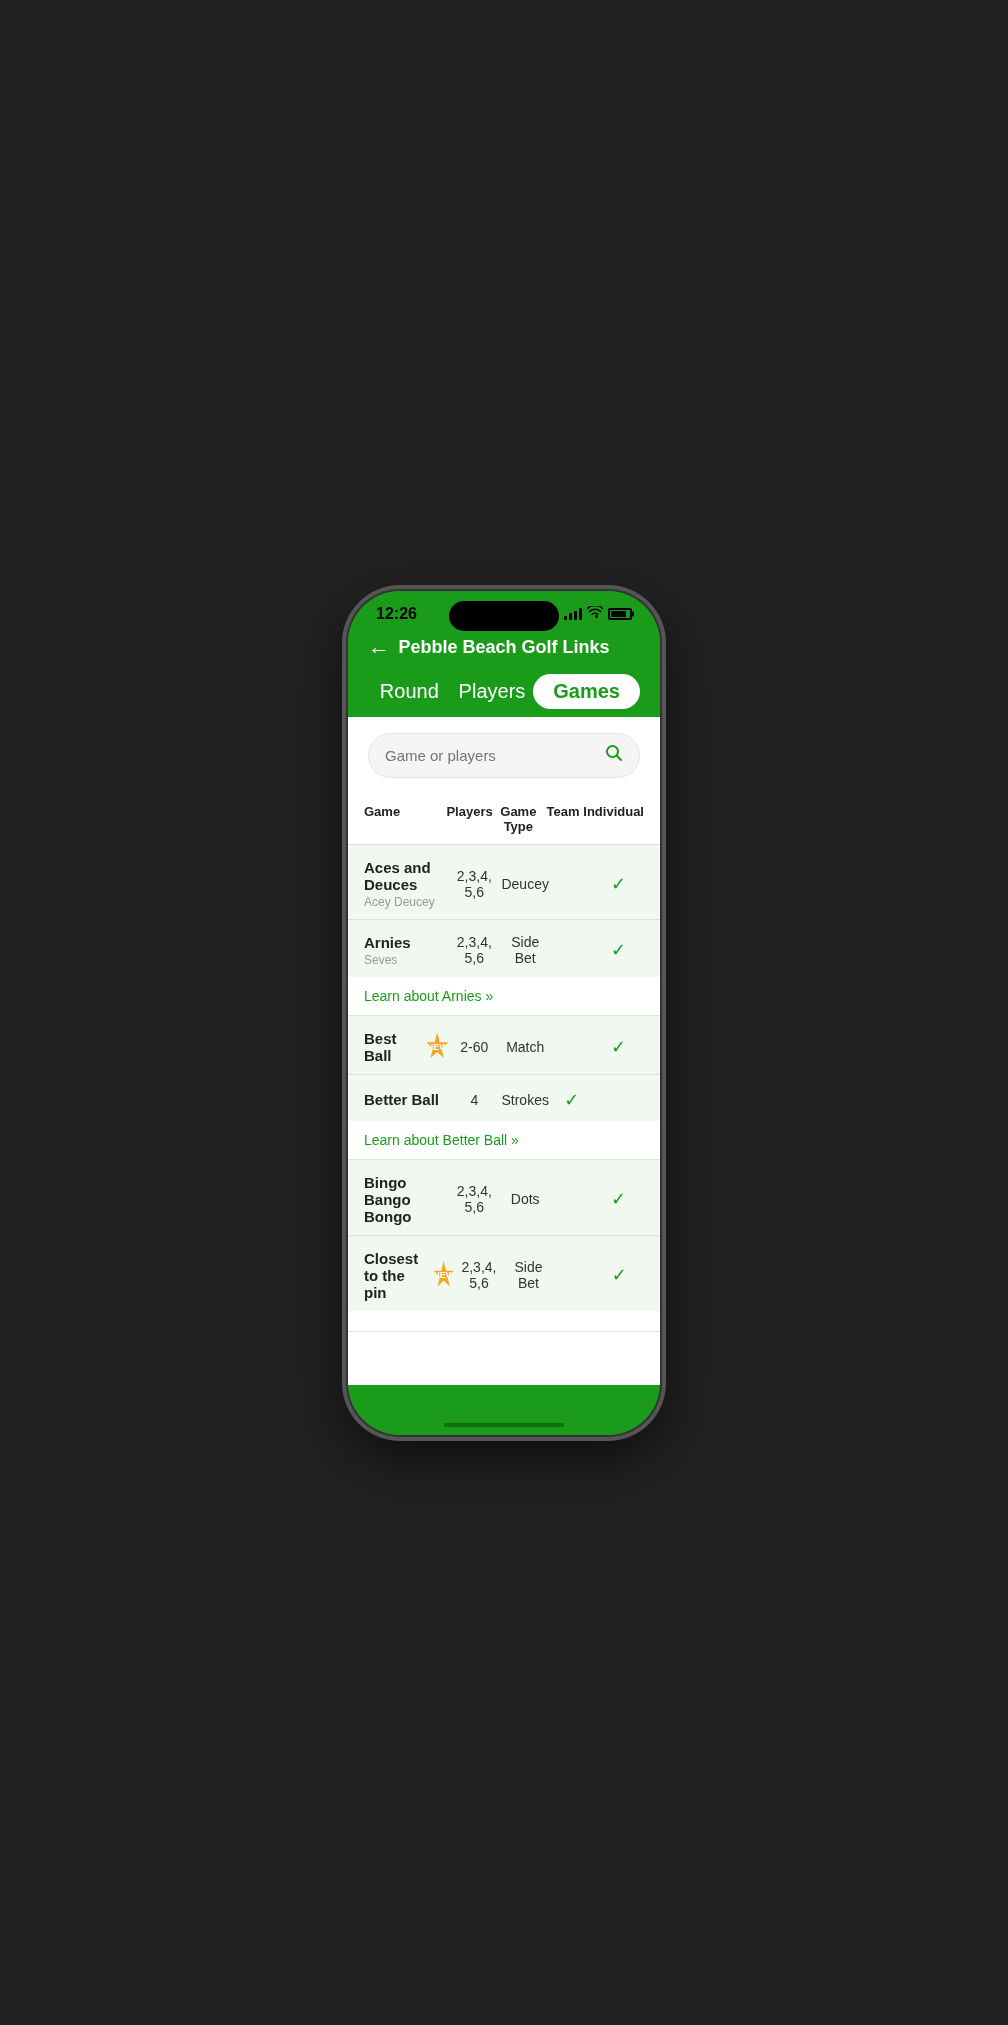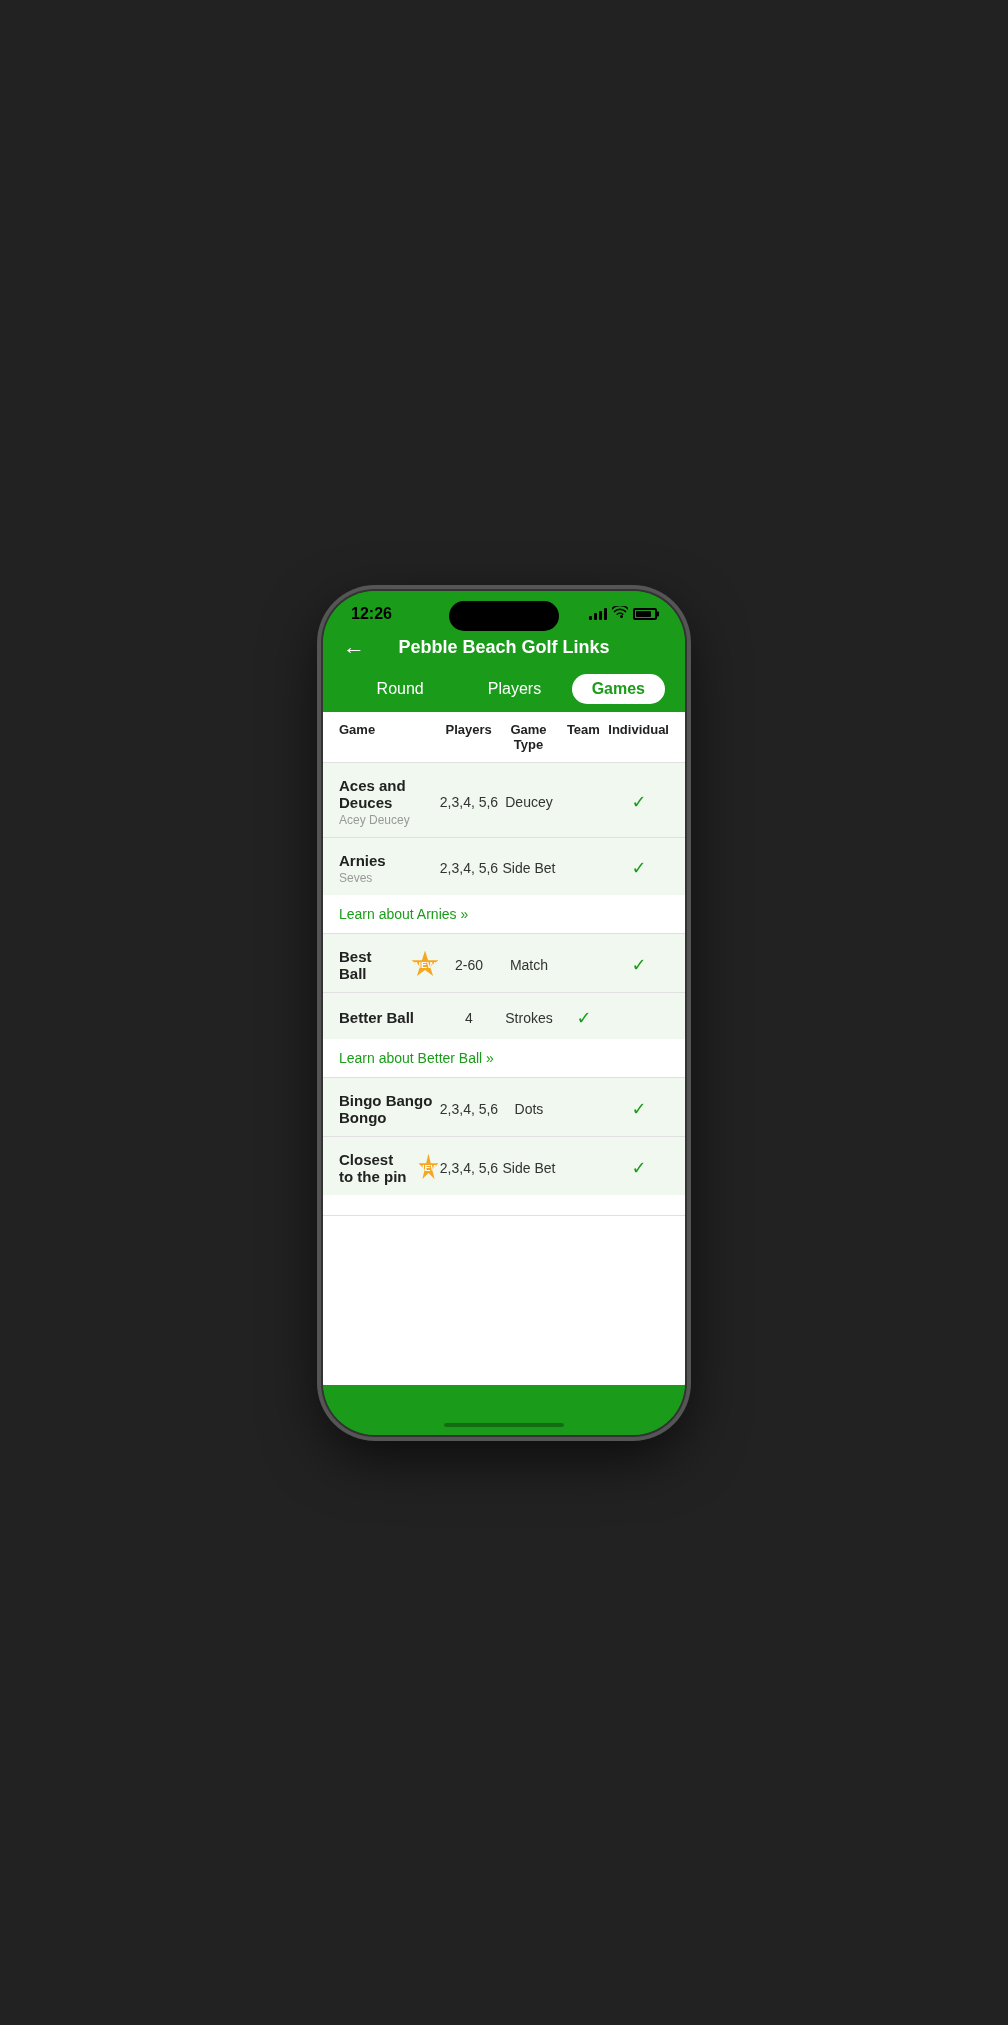--- a/index.html
+++ b/index.html
@@ -8,21 +8,21 @@
     body {
       background: #222;
       display: flex;
       justify-content: center;
       align-items: center;
       min-height: 100vh;
       font-family: -apple-system, BlinkMacSystemFont, 'Segoe UI', sans-serif;
     }
 
     .phone-frame {
-      width: 362px;
+      width: 312px;
       height: 844px;
       background: #1a9c1a;
       border-radius: 52px;
       position: relative;
       overflow: hidden;
       box-shadow: 0 0 0 2px #333, 0 0 0 6px #555, 0 20px 60px rgba(0,0,0,0.7);
     }
 
     .phone-inner {
       width: 100%;
@@ -152,21 +152,21 @@
       justify-content: space-around;
       align-items: center;
       padding: 4px 0 8px 0;
       gap: 0;
     }
 
     .tab-item {
       flex: 1;
       text-align: center;
       color: #fff;
-      font-size: 16px;
+      font-size: 20px;
       font-weight: 500;
       padding: 6px 0;
       cursor: pointer;
     }
 
     .tab-item.active {
       background: #fff;
       color: #1a9c1a;
       border-radius: 20px;
       font-weight: 700;
@@ -375,20 +375,31 @@
           <span>Players</span>
         </div>
         <div class="tab-item active">
           <span>Games</span>
         </div>
       </div>
     </div>
 
     <div class="content-area">
 
+      <div class="search-container">
+        <div class="search-bar">
+          <input class="search-input" type="text" placeholder="Game or players" style="">
+          <span class="search-icon-green">
+            <svg width="18" height="18" viewBox="0 0 18 18" fill="none">
+              <circle cx="7.5" cy="7.5" r="5.5" stroke="#1a9c1a" stroke-width="2"></circle>
+              <line x1="11.5" y1="11.5" x2="16" y2="16" stroke="#1a9c1a" stroke-width="2" stroke-linecap="round"></line>
+            </svg>
+          </span>
+        </div>
+      </div>
 
       <div class="table-header">
         <div class="table-header-cell">Game</div>
         <div class="table-header-cell">Players</div>
         <div class="table-header-cell">Game<br>Type</div>
         <div class="table-header-cell">Team</div>
         <div class="table-header-cell">Individual</div>
       </div>
 
       <div id="games-list">

